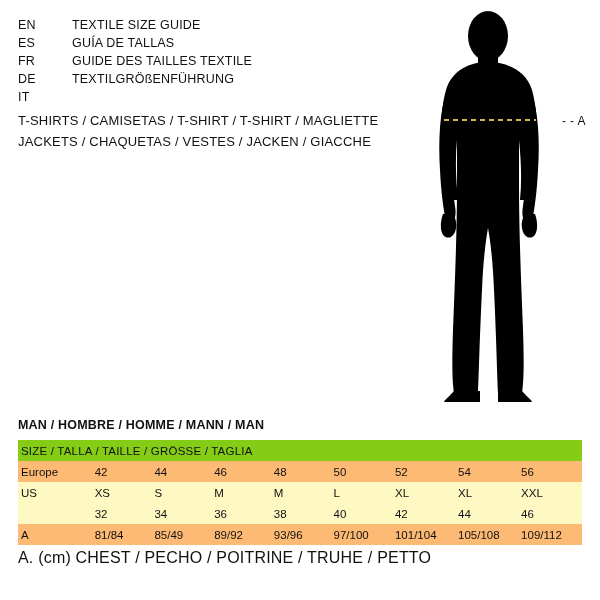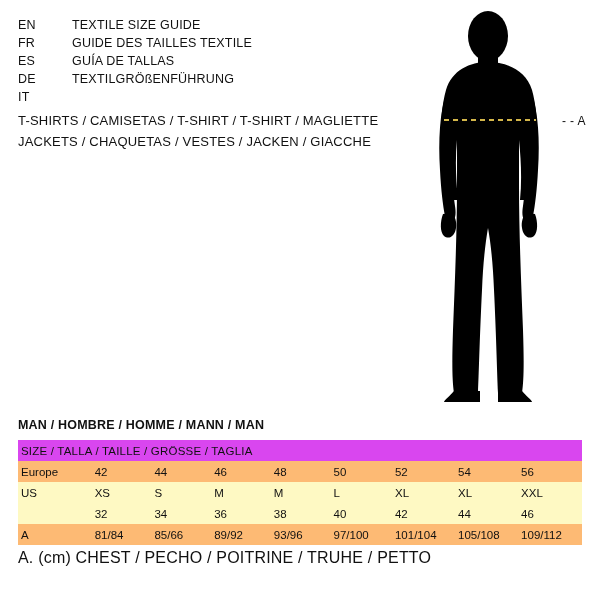--- a/index.html
+++ b/index.html
@@ -101,21 +101,21 @@
     font-size: 11.5px;
   }
   table.size-table td, table.size-table th {
     padding: 0;
     height: 21px;
     vertical-align: middle;
     font-weight: normal;
     text-align: left;
   }
   table.size-table tr.header-row {
-    background: #d946ef;
+    background: #84cc16;
   }
   table.size-table tr.band {
     background: #fef9c3;
   }
   table.size-table tr.plain {
     background: #fdba74;
   }
   .col-label {
     width: 84px;
     padding-left: 3px !important;
@@ -141,26 +141,26 @@
 <body>
 
 <div class="page">
 
   <div class="legend">
     <div class="legend-row">
       <span class="legend-code">EN</span>
       <span class="legend-text">TEXTILE SIZE GUIDE</span>
     </div>
     <div class="legend-row">
+      <span class="legend-code">ES</span>
+      <span class="legend-text">GUÍA DE TALLAS</span>
+    </div>
+    <div class="legend-row">
       <span class="legend-code">FR</span>
       <span class="legend-text">GUIDE DES TAILLES TEXTILE</span>
-    </div>
-    <div class="legend-row">
-      <span class="legend-code">ES</span>
-      <span class="legend-text">GUÍA DE TALLAS</span>
     </div>
     <div class="legend-row">
       <span class="legend-code">DE</span>
       <span class="legend-text">TEXTILGRÖßENFÜHRUNG</span>
     </div>
     <div class="legend-row">
       <span class="legend-code">IT</span>
     </div>
   </div>
 
@@ -268,21 +268,21 @@
         <td class="cell">36</td>
         <td class="cell">38</td>
         <td class="cell">40</td>
         <td class="cell">42</td>
         <td class="cell">44</td>
         <td class="cell">46</td>
       </tr>
       <tr class="plain">
         <td class="col-label">A</td>
         <td class="cell">81/84</td>
-        <td class="cell">85/66</td>
+        <td class="cell">85/49</td>
         <td class="cell">89/92</td>
         <td class="cell">93/96</td>
         <td class="cell">97/100</td>
         <td class="cell">101/104</td>
         <td class="cell">105/108</td>
         <td class="cell">109/112</td>
       </tr>
     </tbody>
   </table>
 

